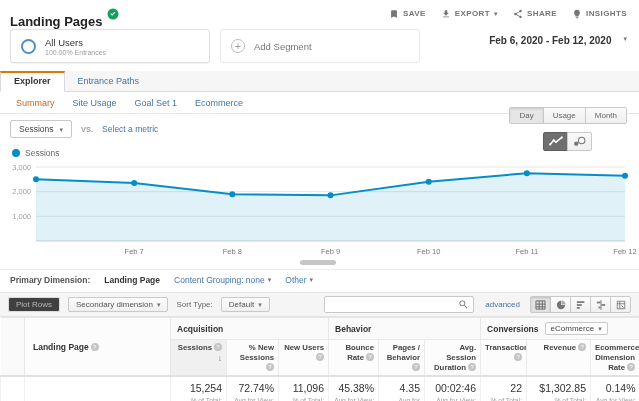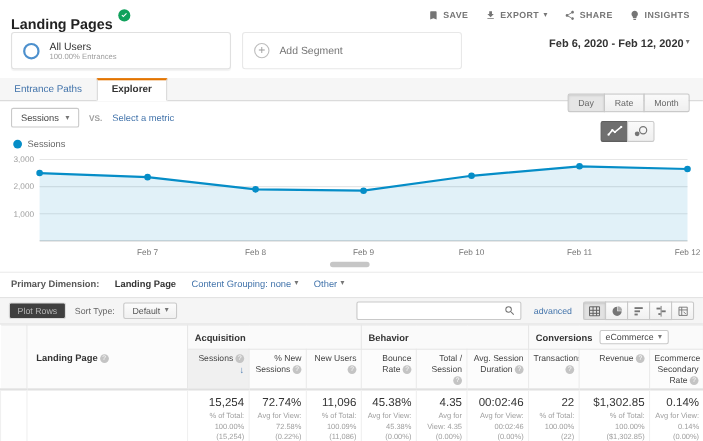--- a/index.html
+++ b/index.html
@@ -22,21 +22,21 @@
 
   
   .segment-row { display:flex; align-items:flex-start; padding:2px 12px 8px 10px; gap:10px; }
   .segment-chip { width:200px; height:34px; border:1px solid #e0e0e0; border-radius:3px; display:flex; align-items:center; gap:9px; padding:0 10px; background:#fff; box-shadow:0 1px 1px rgba(0,0,0,.05); cursor:pointer; }
   .seg-circle { width:15px; height:15px; border:2px solid #4d90cd; border-radius:50%; flex:none; }
   .seg-title { font-size:9.5px; color:#333; }
   .seg-sub { font-size:7px; color:#9e9e9e; margin-top:1px; }
   .segment-chip.add { border-color:#e8e8e8; box-shadow:none; }
   .plus-circle { width:14px; height:14px; border:1px solid #bdbdbd; border-radius:50%; color:#9e9e9e; font-size:11px; line-height:12px; text-align:center; flex:none; }
   .add-label { font-size:9.5px; color:#757575; }
-  .date-range { margin-left:auto; margin-top:6px; font-size:10px; font-weight:700; color:#333; display:flex; align-items:flex-start; gap:2px; cursor:pointer; }
+  .date-range { margin-left:auto; margin-top:6px; font-size:10px; font-weight:700; color:#333; display:flex; align-items:flex-start; gap:12px; cursor:pointer; }
 
   
   .tab-bar { display:flex; align-items:flex-end; height:21px; background:#f6f6f6; border-bottom:1px solid #d9d9d9; }
   .tab { font-size:9px; padding:4px 13px 5px; color:#4374ab; cursor:pointer; }
   .tab.active { background:#fff; border:1px solid #d9d9d9; border-bottom-color:#fff; border-top:2px solid #e37400; color:#333; font-weight:700; margin-bottom:-1px; padding:3px 13px 5px; }
 
   .subtab-bar { display:flex; align-items:center; gap:18px; height:22px; padding-left:16px; border-bottom:1px solid #e7e7e7; }
   .subtab { font-size:9px; color:#4374ab; cursor:pointer; }
   .subtab.active { color:#d3641c; }
 
@@ -85,21 +85,21 @@
   .vbtn.active { background:#e2e2e2; box-shadow:inset 0 1px 2px rgba(0,0,0,.15); }
 
   
   .report-table { width:639px; border-collapse:collapse; table-layout:fixed; }
   .report-table th, .report-table td { overflow:hidden; }
   .cb-th { background:#fafafa; border:1px solid #e7e7e7; border-left:none; }
   .dim-th { text-align:left; font-size:8.5px; font-weight:700; color:#333; padding-left:8px; vertical-align:middle; background:#fcfcfc; border:1px solid #e7e7e7; }
   .group-th { text-align:left; font-size:8.5px; font-weight:700; color:#333; background:#fafafa; padding:4px 6px; border:1px solid #e7e7e7; }
   .conv-inner { display:flex; align-items:center; gap:6px; }
   .conv-select { border:1px solid #c9c9c9; background:#fff; border-radius:2px; padding:1px 5px; font-weight:400; font-size:8px; color:#444; display:inline-flex; align-items:center; gap:4px; cursor:pointer; }
-  .metric-th { font-size:7.8px; font-weight:400; color:#444; text-align:right; vertical-align:top; padding:3px 4px 2px; background:#fcfcfc; border:1px solid #ebebeb; line-height:1.3; cursor:pointer; }
+  .metric-th { font-size:7.8px; font-weight:700; color:#444; text-align:right; vertical-align:top; padding:3px 4px 2px; background:#fcfcfc; border:1px solid #ebebeb; line-height:1.3; cursor:pointer; }
   .metric-th.sorted { background:#f0f0f0; }
   .sort-arrow { color:#4374ab; font-size:8.5px; }
   .qicon { display:inline-block; width:8px; height:8px; border-radius:50%; background:#c4c4c4; color:#fff; font-size:6px; line-height:8px; text-align:center; margin-left:2px; vertical-align:1px; font-weight:400; }
   .qicon::after { content:"?"; }
   .totals-row td { border-left:1px solid #f0f0f0; border-top:2px solid #e0e0e0; padding:5px 4px 2px; text-align:right; vertical-align:top; background:#fff; }
   .tv { font-size:10.5px; font-weight:400; color:#333; display:block; }
   .ts { font-size:6.8px; color:#9e9e9e; display:block; line-height:1.35; margin-top:2px; }
 </style>
 </head>
 <body>
@@ -165,36 +165,42 @@
       <span class="plus-circle">+</span>
       <span class="add-label">Add Segment</span>
     </div>
     <div class="date-range">
       <span>Feb 6, 2020 - Feb 12, 2020</span>
       <span class="caret">▾</span>
     </div>
   </div>
 
   <div class="tab-bar">
+    <div class="tab active">Explorer</div>
     <div class="tab">Entrance Paths</div>
-    <div class="tab active">Explorer</div>
-  </div>
-
+  </div>
+
+  <div class="subtab-bar">
+    <span class="subtab active">Summary</span>
+    <span class="subtab">Site Usage</span>
+    <span class="subtab">Goal Set 1</span>
+    <span class="subtab">Ecommerce</span>
+  </div>
 
   <div class="controls-row">
     <button class="metric-btn">
       <span>Sessions</span>
       <span class="caret">▾</span>
     </button>
     <span class="vs">VS.</span>
     <span class="select-metric">Select a metric</span>
     <div class="right-controls">
       <div class="btn-group">
         <button class="gbtn active">Day</button>
-        <button class="gbtn">Rate</button>
+        <button class="gbtn">Usage</button>
         <button class="gbtn">Month</button>
       </div>
       <div class="btn-group">
         <button class="ctbtn active">
           <span>
               <svg width="14" height="11" viewBox="0 0 24 18">
                 <polyline points="2,14 8,7 12,10 22,2" fill="none" stroke="#fff" stroke-width="2.5"></polyline>
                 <circle cx="2" cy="14" r="1.8" fill="#fff"></circle>
                 <circle cx="8" cy="7" r="1.8" fill="#fff"></circle>
                 <circle cx="12" cy="10" r="1.8" fill="#fff"></circle>
@@ -256,20 +262,24 @@
       <span class="caret">▾</span>
     </span>
     <span class="pd-link">
       <span>Other</span>
       <span class="caret">▾</span>
     </span>
   </div>
 
   <div class="table-toolbar">
     <button class="tb-btn disabled">Plot Rows</button>
+    <button class="tb-btn">
+      <span>Secondary dimension</span>
+      <span class="caret">▾</span>
+    </button>
     <span class="sort-label">Sort Type:</span>
     <button class="tb-btn">
       <span>Default</span>
       <span class="caret">▾</span>
     </button>
     <div class="search-wrap">
       <input class="search-input" type="text" placeholder="" style="">
       <button class="search-btn">
         <span>
             <svg width="11" height="11" viewBox="0 0 24 24" fill="#757575">
@@ -356,25 +366,25 @@
               <span class="caret">▾</span>
             </span>
           </span>
         </th>
       </tr>
       <tr>
         <th class="metric-th sorted"><span>Sessions</span><span class="qicon"></span> <span class="sort-arrow">↓</span></th>
         <th class="metric-th"><span>% New Sessions</span><span class="qicon"></span></th>
         <th class="metric-th"><span>New Users</span><span class="qicon"></span></th>
         <th class="metric-th"><span>Bounce Rate</span><span class="qicon"></span></th>
-        <th class="metric-th"><span>Total / Session</span><span class="qicon"></span></th>
+        <th class="metric-th"><span>Pages / Behavior</span><span class="qicon"></span></th>
         <th class="metric-th"><span>Avg. Session Duration</span><span class="qicon"></span></th>
         <th class="metric-th"><span>Transactions</span><span class="qicon"></span></th>
         <th class="metric-th"><span>Revenue</span><span class="qicon"></span></th>
-        <th class="metric-th"><span>Ecommerce Secondary Rate</span><span class="qicon"></span></th>
+        <th class="metric-th"><span>Ecommerce Dimension Rate</span><span class="qicon"></span></th>
       </tr>
     </thead>
     <tbody>
       <tr class="totals-row">
         <td></td>
         <td></td>
         <td>
             <span class="tv">15,254</span>
             <span class="ts">% of Total: 100.00% (15,254)</span>
           </td>

